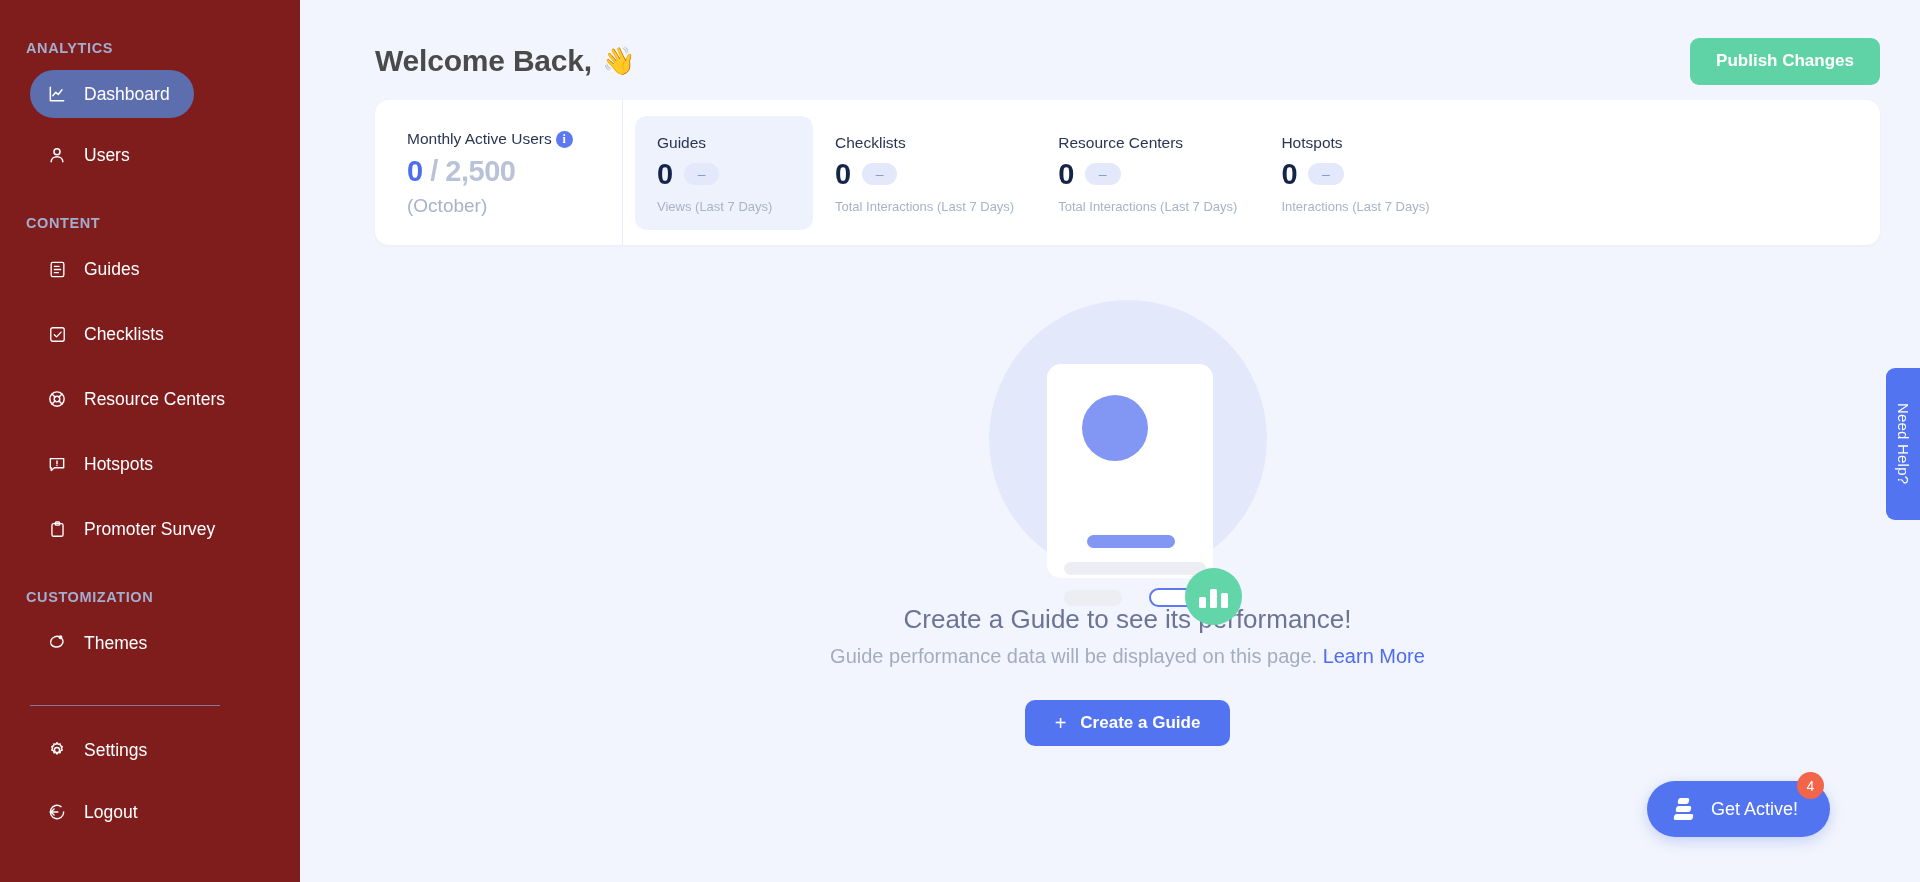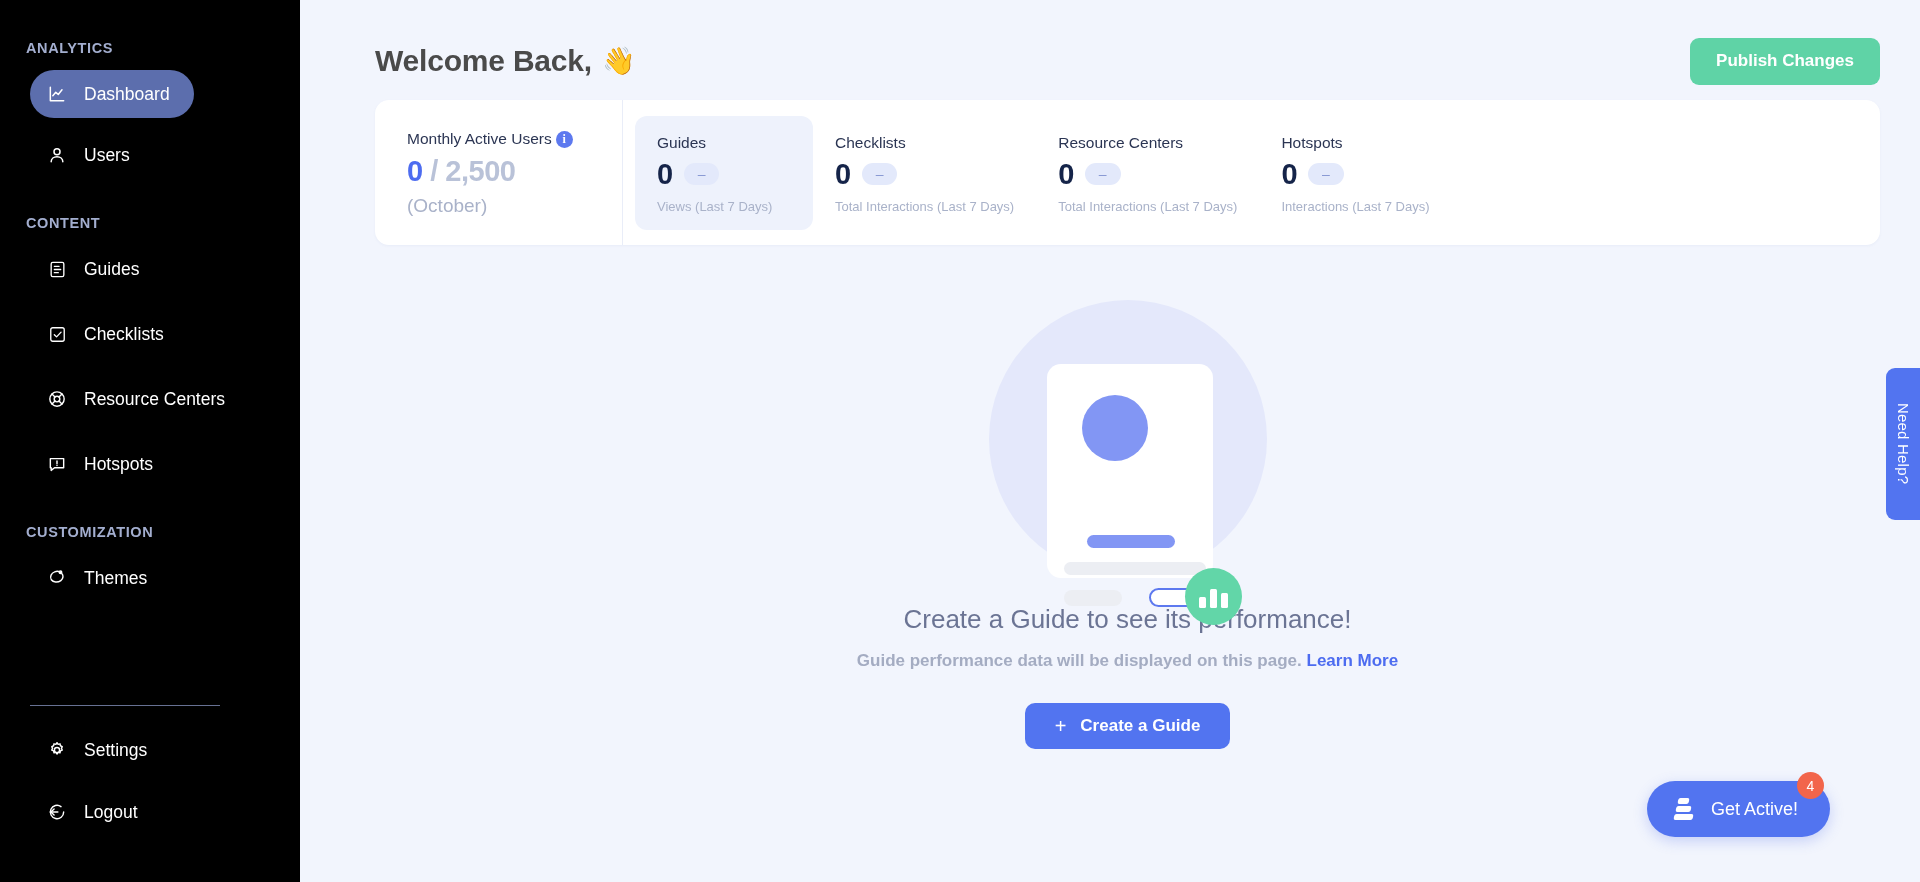--- a/index.html
+++ b/index.html
@@ -14,21 +14,21 @@
     font-family: "Liberation Sans", sans-serif;
     background: #f2f5fd;
     display: flex;
     position: relative;
   }
 
   
   .sidebar {
     width: 300px;
     height: 882px;
-    background: #000000;
+    background: #7f1d1d;
     flex: 0 0 300px;
     padding: 26px 0 0 0;
     display: flex;
     flex-direction: column;
     position: relative;
   }
 
   .nav-section-title {
     color: #a3aecf;
     font-size: 14.5px;
@@ -318,24 +318,23 @@
   .illus-green i:nth-child(2) { height: 19px; }
   .illus-green i:nth-child(3) { height: 15px; }
 
   .empty-title {
     margin-top: 26px;
     font-size: 26px;
     color: #6b7494;
     font-weight: normal;
   }
   .empty-sub {
-    margin-top: 16px;
-    font-size: 17px;
+    margin-top: 10px;
+    font-size: 20px;
     color: #a4acc2;
-    font-weight: bold;
   }
   .empty-sub a {
     color: #4d6cf0;
     text-decoration: none;
     cursor: pointer;
   }
 
   .create-btn {
     margin-top: 32px;
     background: #5274f0;
@@ -482,20 +481,29 @@
     <div class="nav-item">
       <span class="icon">
         <svg width="20" height="20" viewBox="0 0 24 24" fill="none" stroke="#ffffff" stroke-width="1.7" stroke-linecap="round" stroke-linejoin="round">
           <path d="M4 5.5h16v11H9l-4 3.2V16.5H4z"></path>
             <path d="M12 8.4v3.2M12 13.6v.1"></path>
         </svg>
       </span>
       <span>Hotspots</span>
     </div>
 
+    <div class="nav-item">
+      <span class="icon">
+        <svg width="19" height="19" viewBox="0 0 24 24" fill="none" stroke="#ffffff" stroke-width="1.7" stroke-linecap="round" stroke-linejoin="round">
+          <rect x="5" y="4.5" width="14" height="16" rx="2"></rect>
+            <rect x="9.2" y="2.5" width="5.6" height="4" rx="1.2"></rect>
+        </svg>
+      </span>
+      <span>Promoter Survey</span>
+    </div>
   </div>
 
   <div class="nav-section-title custom">CUSTOMIZATION</div>
 
   <div class="nav-item">
     <span class="icon">
       <svg width="20" height="20" viewBox="0 0 24 24" fill="none" stroke="#ffffff" stroke-width="1.7" stroke-linecap="round" stroke-linejoin="round">
         <path d="M17.5 6.2c2.6 2.4 2.2 6.6-.9 8.9-3.6 2.7-9.3 2.3-11.4-1C3 10.6 5.2 6 9.2 4.6c3.1-1.1 6.2-.5 8.3 1.6z"></path>
         <circle cx="16.2" cy="5" r="1.5"></circle>
       </svg>

